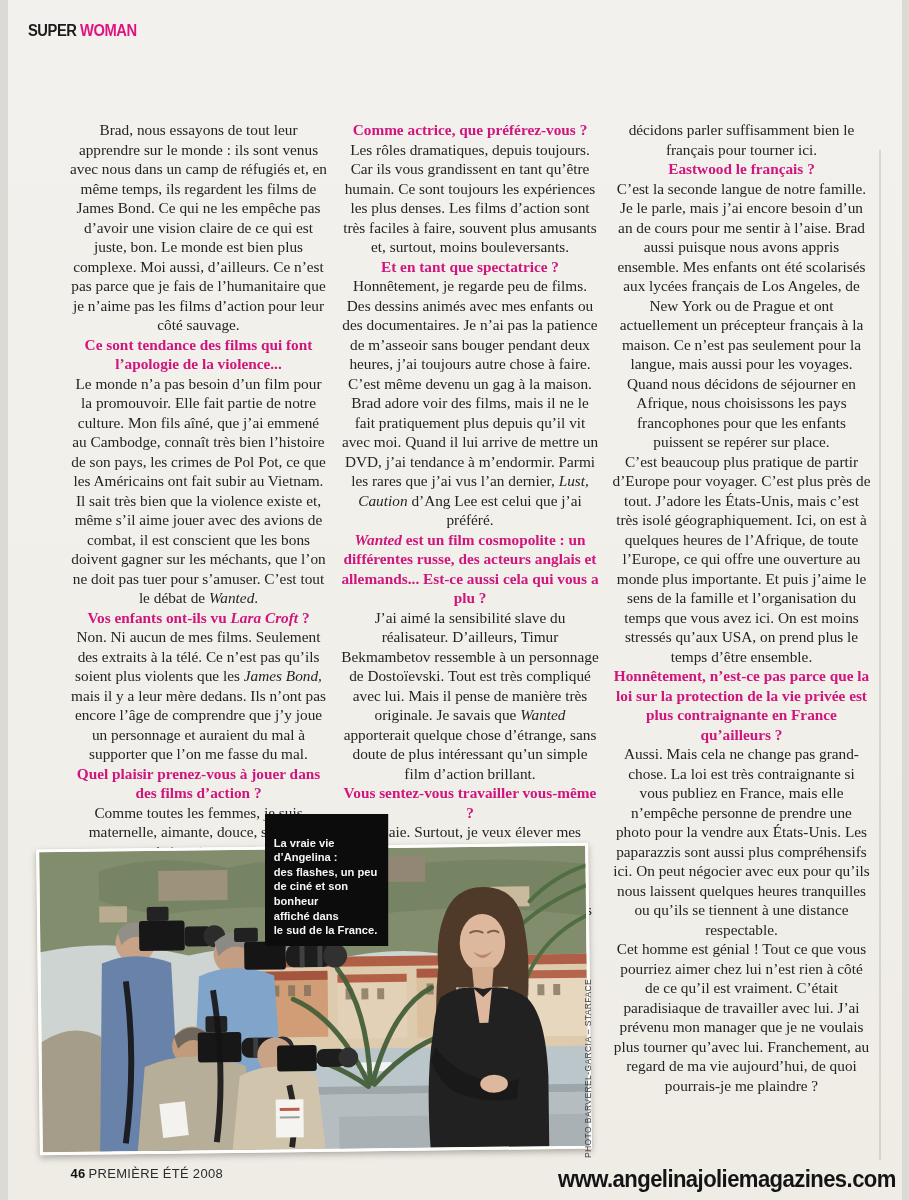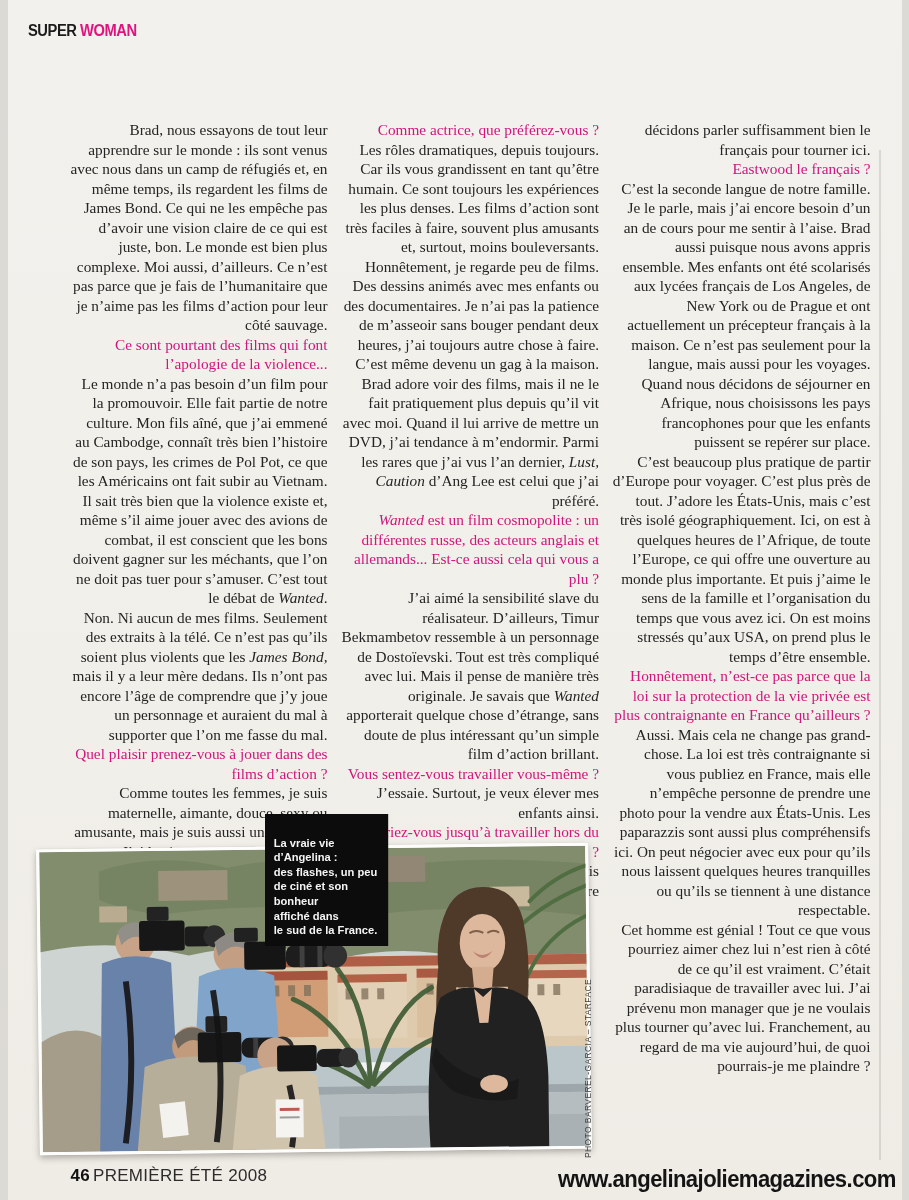--- a/index.html
+++ b/index.html
@@ -18,22 +18,22 @@
   }
   .masthead .black { color:#1b1b1b; }
   .masthead .pink  { color:#e0147f; margin-left:4px; }
 
   
   .columns {
     position:absolute; left:62px; top:120px; width:801px;
     display:grid; grid-template-columns:repeat(3,258px); column-gap:13.5px;
   }
   .col { width:258px; }
-  .col p { font-size:15.3px; line-height:19.5px; color:#242424; text-align:right; }
-  .col p.question { font-weight:normal; color:#d0157c; }
+  .col p { font-size:15.3px; line-height:19.5px; color:#242424; text-align:center; }
+  .col p.question { font-weight:bold; color:#d0157c; }
   .col .it { font-style:italic; }
 
   
   .photo-figure {
     position:absolute; left:30px; top:846px; width:552px; height:306px;
     background:#fff; border:3px solid #fdfdfc;
     transform:rotate(-0.7deg);
     box-shadow:0 3px 6px rgba(60,55,45,0.35), 0 0 1px rgba(0,0,0,0.2);
   }
   .photo-figure svg { display:block; width:100%; height:100%; }
@@ -50,21 +50,21 @@
   .photo-credit {
     position:absolute; left:575px; top:1158px;
     transform:rotate(-90deg); transform-origin:0 0;
     font-family:"Liberation Sans", sans-serif; font-size:8.5px;
     letter-spacing:0.4px; color:#3c3c3c; white-space:nowrap; width:230px;
   }
 
   
   .footer-left {
     position:absolute; left:63px; top:1166px;
-    font-family:"Liberation Sans", sans-serif; font-size:17px;
+    font-family:"Liberation Sans", sans-serif; font-size:13px;
     color:#2c2c2c; letter-spacing:0.3px;
   }
   .footer-left .num { font-weight:bold; color:#111; margin-right:3px; }
 
   .watermark {
     position:absolute; right:6px; top:1166px;
     font-family:"Liberation Sans", sans-serif; font-size:23px;
     font-weight:bold; letter-spacing:-0.6px; color:#141414;
     transform:scaleX(0.96); transform-origin:right center;
   }
@@ -79,29 +79,31 @@
 
 <div class="page">
 
   <div class="masthead">
     <span class="black">SUPER</span><span class="pink">WOMAN</span>
   </div>
 
   <div class="columns">
     <div class="col">
         <p class="answer"><span>Brad, nous essayons de tout leur apprendre sur le monde : ils sont venus avec nous dans un camp de réfugiés et, en même temps, ils regardent les films de James Bond. Ce qui ne les empêche pas d’avoir une vision claire de ce qui est juste, bon. Le monde est bien plus complexe. Moi aussi, d’ailleurs. Ce n’est pas parce que je fais de l’humanitaire que je n’aime pas les films d’action pour leur côté sauvage.</span></p>
-        <p class="question"><span>Ce sont pourtant des films qui font l’apologie de la violence...</span></p>
+        <p class="question"><span>Ce sont tendance des films qui font l’apologie de la violence...</span></p>
         <p class="answer"><span>Le monde n’a pas besoin d’un film pour la promouvoir. Elle fait partie de notre culture. Mon fils aîné, que j’ai emmené au Cambodge, connaît très bien l’histoire de son pays, les crimes de Pol Pot, ce que les Américains ont fait subir au Vietnam. Il sait très bien que la violence existe et, même s’il aime jouer avec des avions de combat, il est conscient que les bons doivent gagner sur les méchants, que l’on ne doit pas tuer pour s’amuser. C’est tout le débat de </span><span class="it">Wanted</span><span>.</span></p>
+        <p class="question"><span>Vos enfants ont-ils vu </span><span class="it">Lara Croft</span><span> ?</span></p>
         <p class="answer"><span>Non. Ni aucun de mes films. Seulement des extraits à la télé. Ce n’est pas qu’ils soient plus violents que les </span><span class="it">James Bond,</span><span> mais il y a leur mère dedans. Ils n’ont pas encore l’âge de comprendre que j’y joue un personnage et auraient du mal à supporter que l’on me fasse du mal.</span></p>
         <p class="question"><span>Quel plaisir prenez-vous à jouer dans des films d’action ?</span></p>
         <p class="answer"><span>Comme toutes les femmes, je suis maternelle, aimante, douce, sexy ou amusante, mais je suis aussi une battante. J’ai la chance que mon travail me permette d’exploiter ces différentes facettes. Y compris mon côté sombre.</span></p>
       </div>
     <div class="col">
         <p class="question"><span>Comme actrice, que préférez-vous ?</span></p>
         <p class="answer"><span>Les rôles dramatiques, depuis toujours. Car ils vous grandissent en tant qu’être humain. Ce sont toujours les expériences les plus denses. Les films d’action sont très faciles à faire, souvent plus amusants et, surtout, moins bouleversants.</span></p>
+        <p class="question"><span>Et en tant que spectatrice ?</span></p>
         <p class="answer"><span>Honnêtement, je regarde peu de films. Des dessins animés avec mes enfants ou des documentaires. Je n’ai pas la patience de m’asseoir sans bouger pendant deux heures, j’ai toujours autre chose à faire. C’est même devenu un gag à la maison. Brad adore voir des films, mais il ne le fait pratiquement plus depuis qu’il vit avec moi. Quand il lui arrive de mettre un DVD, j’ai tendance à m’endormir. Parmi les rares que j’ai vus l’an dernier, </span><span class="it">Lust, Caution</span><span> d’Ang Lee est celui que j’ai préféré.</span></p>
         <p class="question"><span class="it">Wanted</span><span> est un film cosmopolite : un différentes russe, des acteurs anglais et allemands... Est-ce aussi cela qui vous a plu ?</span></p>
         <p class="answer"><span>J’ai aimé la sensibilité slave du réalisateur. D’ailleurs, Timur Bekmambetov ressemble à un personnage de Dostoïevski. Tout est très compliqué avec lui. Mais il pense de manière très originale. Je savais que </span><span class="it">Wanted</span><span> apporterait quelque chose d’étrange, sans doute de plus intéressant qu’un simple film d’action brillant.</span></p>
         <p class="question"><span>Vous sentez-vous travailler vous-même ?</span></p>
         <p class="answer"><span>J’essaie. Surtout, je veux élever mes enfants ainsi.</span></p>
         <p class="question"><span>Iriez-vous jusqu’à travailler hors du cinéma américain ?</span></p>
         <p class="answer"><span>J’adorerais faire un film européen, mais on ne me l’a jamais proposé ! J’espère</span></p>
       </div>
     <div class="col">
     <p class="answer"><span>décidons parler suffisamment bien le français pour tourner ici.</span></p>

